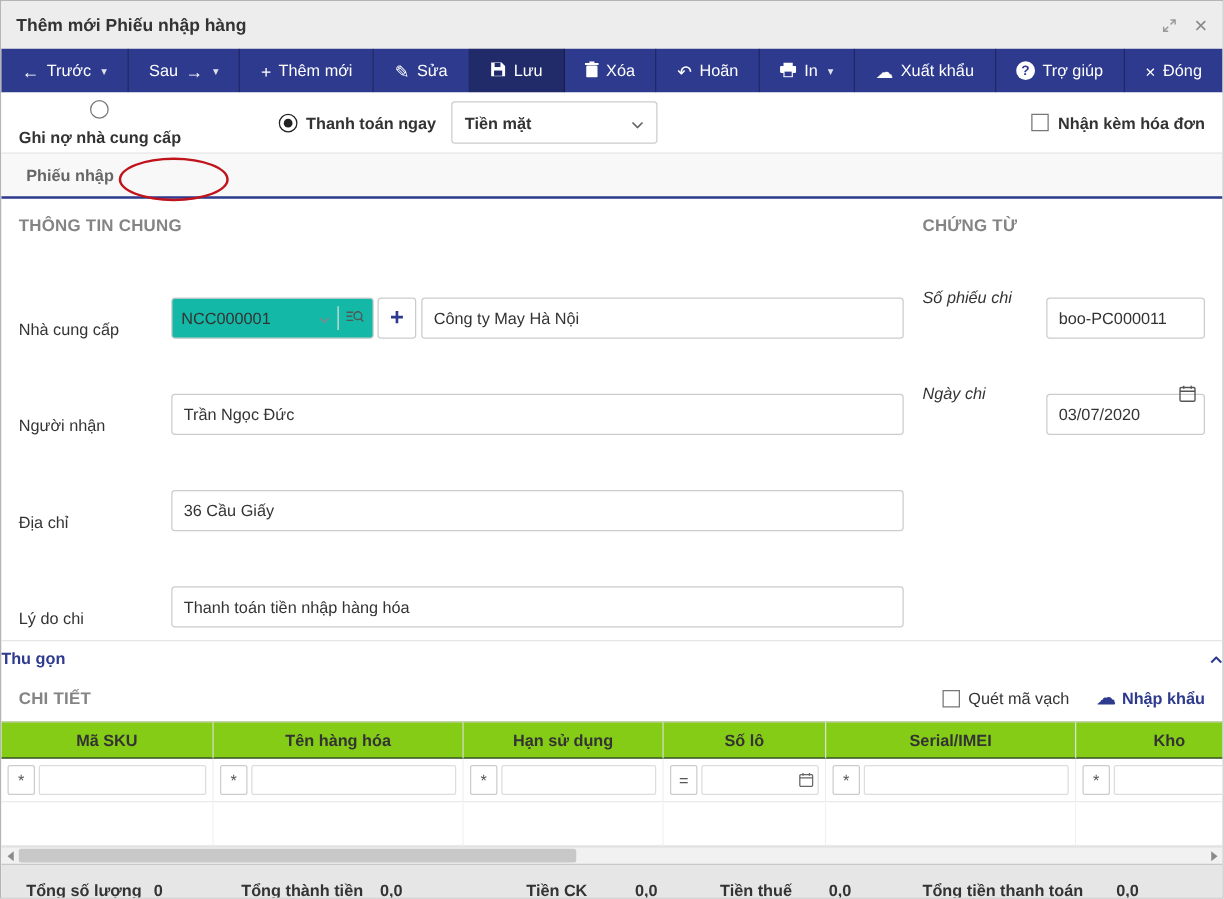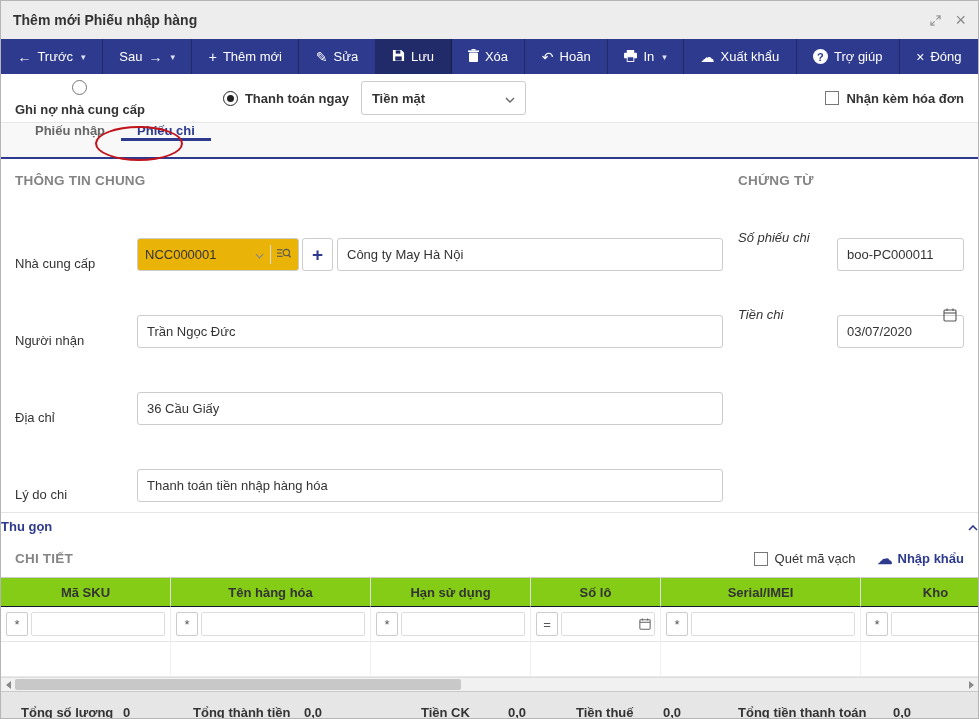--- a/index.html
+++ b/index.html
@@ -31,34 +31,34 @@
   .radio-circle.checked { border:1px solid #222; }
   .radio-circle.checked::after { content:""; width:7px; height:7px; border-radius:50%; background:#222; }
   .opt-label { font-weight:bold; color:#333; }
   .select-box { margin-left:12px; width:165px; height:34px; border:1px solid #ccc; border-radius:3px; display:flex; align-items:center; padding:0 10px; cursor:pointer; background:#fff; }
   .select-box .sel-text { flex:1; font-weight:bold; color:#333; }
   .checkbox-group { margin-left:auto; display:flex; align-items:center; gap:7px; cursor:pointer; }
   .checkbox-sq { width:14px; height:14px; border:1px solid #777; background:#fff; }
   .mr78 { margin-right:78px;flex-direction:column; }
 
   
-  .tabs-bar { height:37px; background:#f8f8f8; border-top:1px solid #e7e7e7; border-bottom:2px solid #2d3a8d; display:flex; align-items:flex-start; padding:0 18px; position:relative; flex:0 0 auto; }
+  .tabs-bar { height:37px; background:#f8f8f8; border-top:1px solid #e7e7e7; border-bottom:2px solid #2d3a8d; display:flex; align-items:center; padding:0 4px; position:relative; flex:0 0 auto; }
   .tab { display:flex; align-items:center; padding:0 16px; font-weight:bold; color:#666; cursor:pointer; }
   .tab.active { color:#2d3a8d; border-bottom:3px solid #2d3a8d; margin-bottom:-2px; }
   .annotation-ellipse { position:absolute; left:94px; top:3px; width:88px; height:35px; border:2px solid #c0131b; border-radius:50%; pointer-events:none; }
 
   
   .form-area { display:flex; padding:0 14px; flex:0 0 auto; }
   .form-left { width:708px; }
   .form-right { flex:1; margin-left:15px; }
   .section-title { font-weight:bold; color:#848484; font-size:13.5px; margin:14px 0 16px 0; letter-spacing:.2px; }
   .f-row { display:flex; align-items:flex-end; margin-bottom:10px; }
   .f-label { width:122px; color:#333; flex:0 0 auto; }
   .f-input { height:33px; border:1px solid #ccc; border-radius:3px; padding:0 9px; font-size:13px; color:#333; font-family:"Liberation Sans", sans-serif; width:100%; outline:none;margin-top:34px; }
-  .combo { width:162px; height:33px; border:1px solid #ccc; border-radius:3px; display:flex; align-items:center; padding:0 7px; background:#eab308; flex:0 0 auto; cursor:pointer; }
+  .combo { width:162px; height:33px; border:1px solid #ccc; border-radius:3px; display:flex; align-items:center; padding:0 7px; background:#14b8a6; flex:0 0 auto; cursor:pointer; }
   .combo-text { flex:1; color:#333; }
   .combo-div { width:1px; height:19px; background:#ddd; margin:0 6px; }
   .plus-btn { width:31px; height:33px; border:1px solid #ccc; border-radius:3px; margin-left:3px; display:flex; align-items:center; justify-content:center; color:#2d3a8d; font-size:19px; font-weight:bold; cursor:pointer; background:#fff; flex:0 0 auto; }
   .name-input-wrap { flex:1; margin-left:4px; }
   .r-row { display:flex; align-items:center; margin-bottom:10px; }
   .r-label { width:99px; flex:0 0 auto;font-style:italic; }
   .date-input-wrap { position:relative; flex:1; }
   .date-input-wrap .f-input { padding-right:26px; }
   .cal-icon { position:absolute; right:7px; top:50%; transform:translateY(-50%); display:inline-flex; cursor:pointer; }
 
@@ -204,23 +204,20 @@
     </div>
     <div class="checkbox-group">
       <span class="checkbox-sq"></span>
       <span class="opt-label">Nhận kèm hóa đơn</span>
     </div>
   </div>
 
   <div class="tabs-bar">
     <div class="tab">
       <span>Phiếu nhập</span>
-    </div>
-    <div class="tab active">
-      <span>Phiếu chi</span>
     </div>
     <div class="annotation-ellipse"></div>
   </div>
 
   <div class="form-area">
     <div class="form-left">
       <div class="section-title">THÔNG TIN CHUNG</div>
 
       <div class="f-row">
         <span class="f-label">Nhà cung cấp</span>
@@ -266,21 +263,21 @@
 
     <div class="form-right">
       <div class="section-title">CHỨNG TỪ</div>
 
       <div class="r-row">
         <span class="r-label">Số phiếu chi</span>
         <input class="f-input" value="boo-PC000011" style="">
       </div>
 
       <div class="r-row">
-        <span class="r-label">Tiền chi</span>
+        <span class="r-label">Ngày chi</span>
         <div class="date-input-wrap">
           <input class="f-input" value="03/07/2020" style="">
           <span class="cal-icon">
             <svg width="14" height="14" viewBox="0 0 14 14">
                 <rect x="1" y="2" width="12" height="11" rx="1" fill="none" stroke="#555" stroke-width="1.1"></rect>
                 <line x1="1" y1="5" x2="13" y2="5" stroke="#555" stroke-width="1.1"></line>
                 <line x1="4" y1="0.5" x2="4" y2="3" stroke="#555" stroke-width="1.1"></line>
                 <line x1="10" y1="0.5" x2="10" y2="3" stroke="#555" stroke-width="1.1"></line>
               </svg>
           </span>

